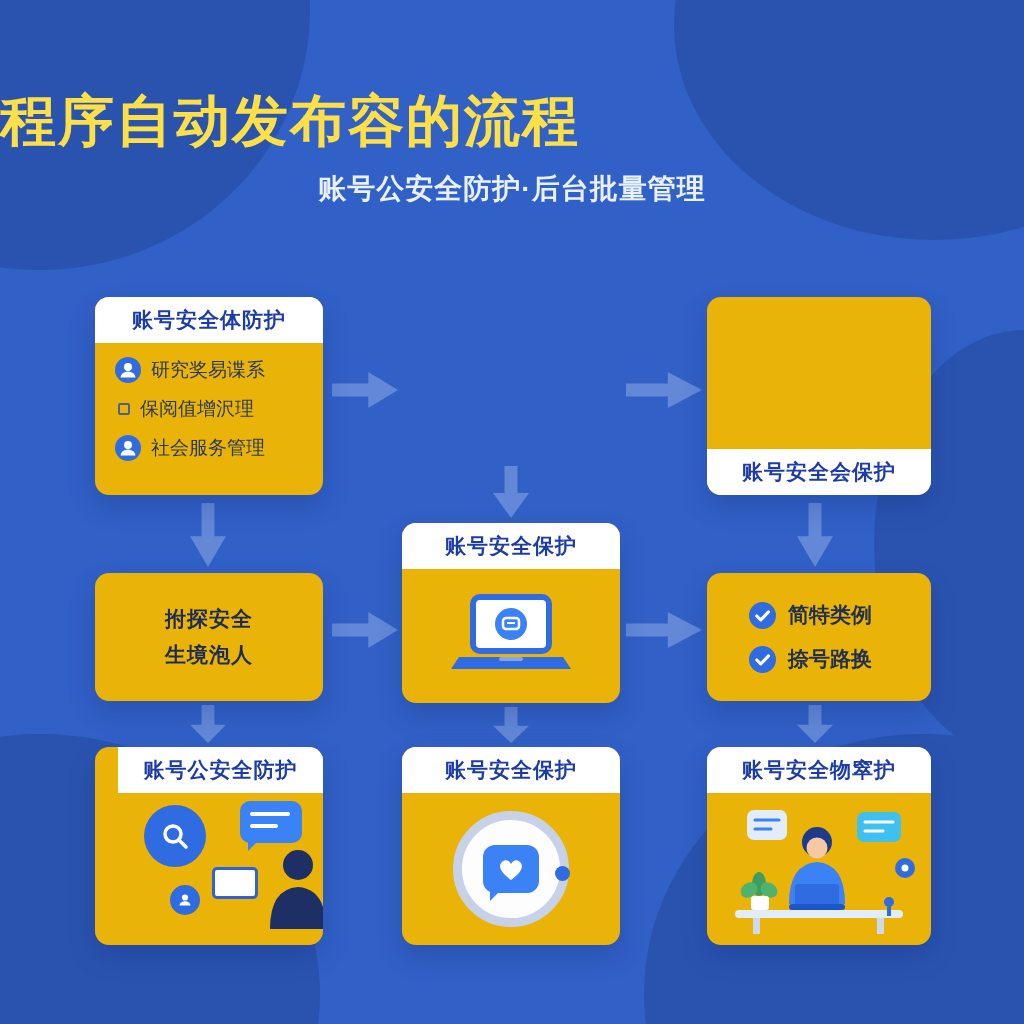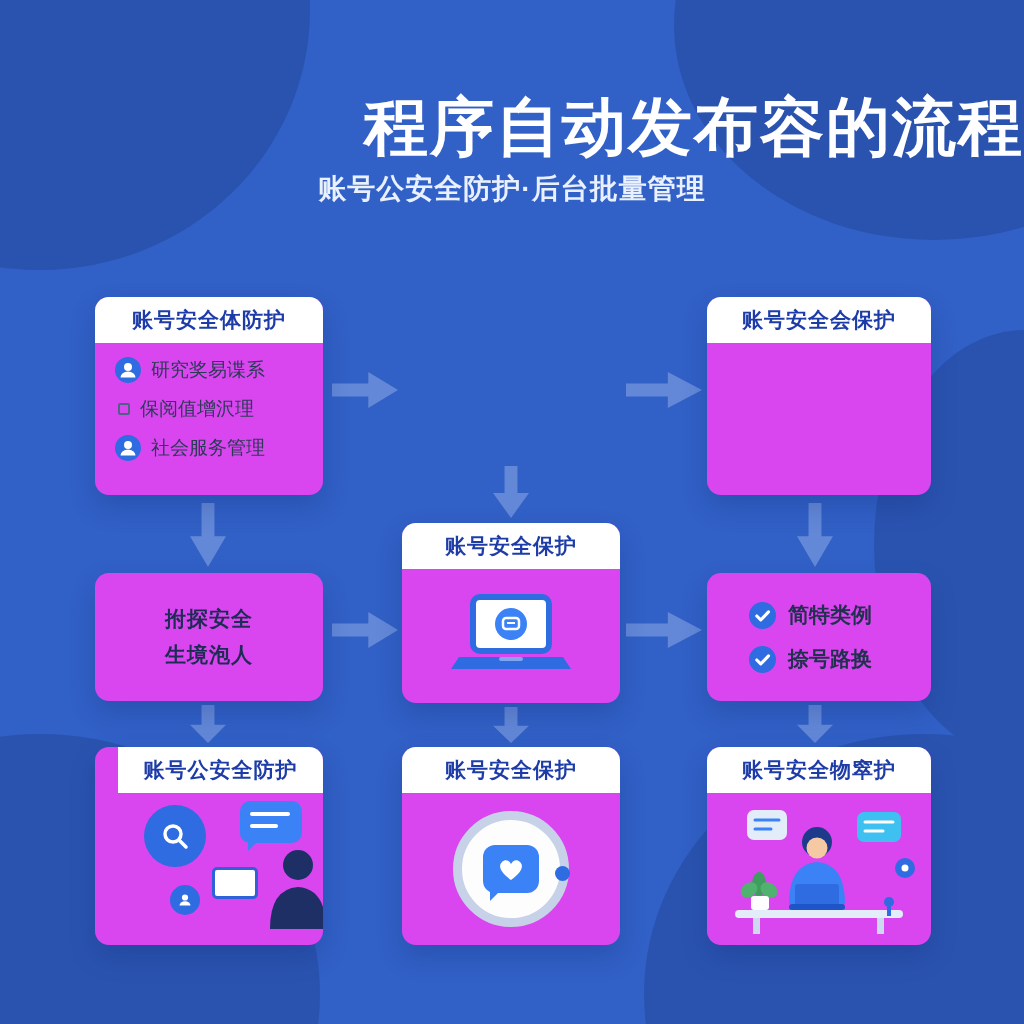--- a/index.html
+++ b/index.html
@@ -12,44 +12,44 @@
   }
   .blob { position:absolute; background:#2a53b0; border-radius:50%; }
   .blob.b1 { left:-230px; top:-250px; width:540px; height:520px; }
   .blob.b2 { right:-170px; top:-190px; width:520px; height:430px; }
   .blob.b3 { right:-150px; top:330px; width:300px; height:430px; }
   .blob.b4 { left:-240px; bottom:-230px; width:560px; height:520px; }
   .blob.b5 { right:-180px; bottom:-230px; width:560px; height:520px; }
 
   .title {
     position:absolute; top:84px; left:0; width:100%;
-    text-align:right; color:#ffffff; font-size:64px; font-weight:800;
+    text-align:left; color:#fde047; font-size:56px; font-weight:800;
     letter-spacing:2px;
   }
   .subtitle {
     position:absolute; top:170px; left:0; width:100%;
     text-align:center; color:#e9f0ff; font-size:28px; font-weight:600;
     letter-spacing:1px;
   }
 
   .card {
-    position:absolute; border-radius:14px; background:#d946ef;
+    position:absolute; border-radius:14px; background:#eab308;
     box-shadow:0 12px 26px rgba(14,38,104,.22);
     display:flex; flex-direction:column; overflow:hidden;
   }
   .card-header {
     height:46px; background:#ffffff; flex:0 0 46px;
     display:flex; align-items:center; justify-content:center;
     color:#1d3ca8; font-size:21px; font-weight:700; letter-spacing:1px;
   }
   .card-body { flex:1; position:relative; }
 
   .c-tl { left:95px; top:297px; width:228px; height:198px; }
   .c-tc { left:402px; top:258px; width:218px; height:202px; background:#fdfdfe; align-items:center; }
-  .c-tr { left:707px; top:297px; width:224px; height:198px; }
+  .c-tr { left:707px; top:297px; width:224px; height:198px;justify-content:flex-end; }
   .c-ml { left:95px; top:573px; width:228px; height:128px; justify-content:center; }
   .c-mc { left:402px; top:523px; width:218px; height:180px; }
   .c-mr { left:707px; top:573px; width:224px; height:128px; justify-content:center; }
   .c-bl { left:95px; top:747px; width:228px; height:198px;padding-left:23px; }
   .c-bc { left:402px; top:747px; width:218px; height:198px; }
   .c-br { left:707px; top:747px; width:224px; height:198px; }
 
   .item-list { padding:14px 16px 10px 20px; display:flex; flex-direction:column; gap:13px; }
   .item-row { display:flex; align-items:center; gap:10px; color:#2c3a58; font-size:19px; font-weight:500; }
   .sq-bullet { width:12px; height:12px; border:2.5px solid #51608a; border-radius:2px; flex:0 0 12px; margin-left:3px; }

